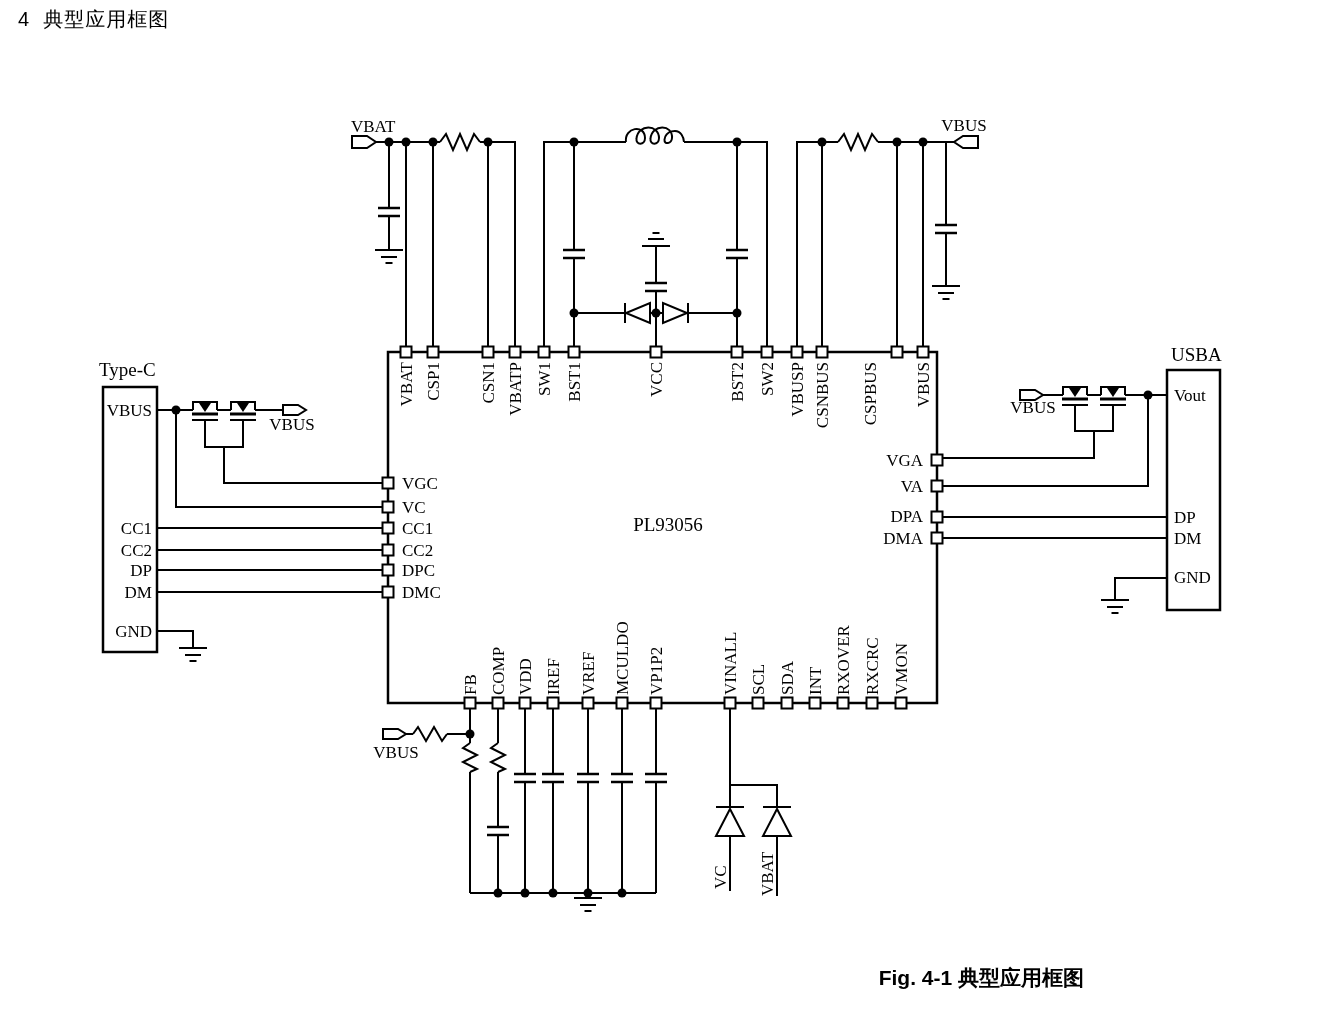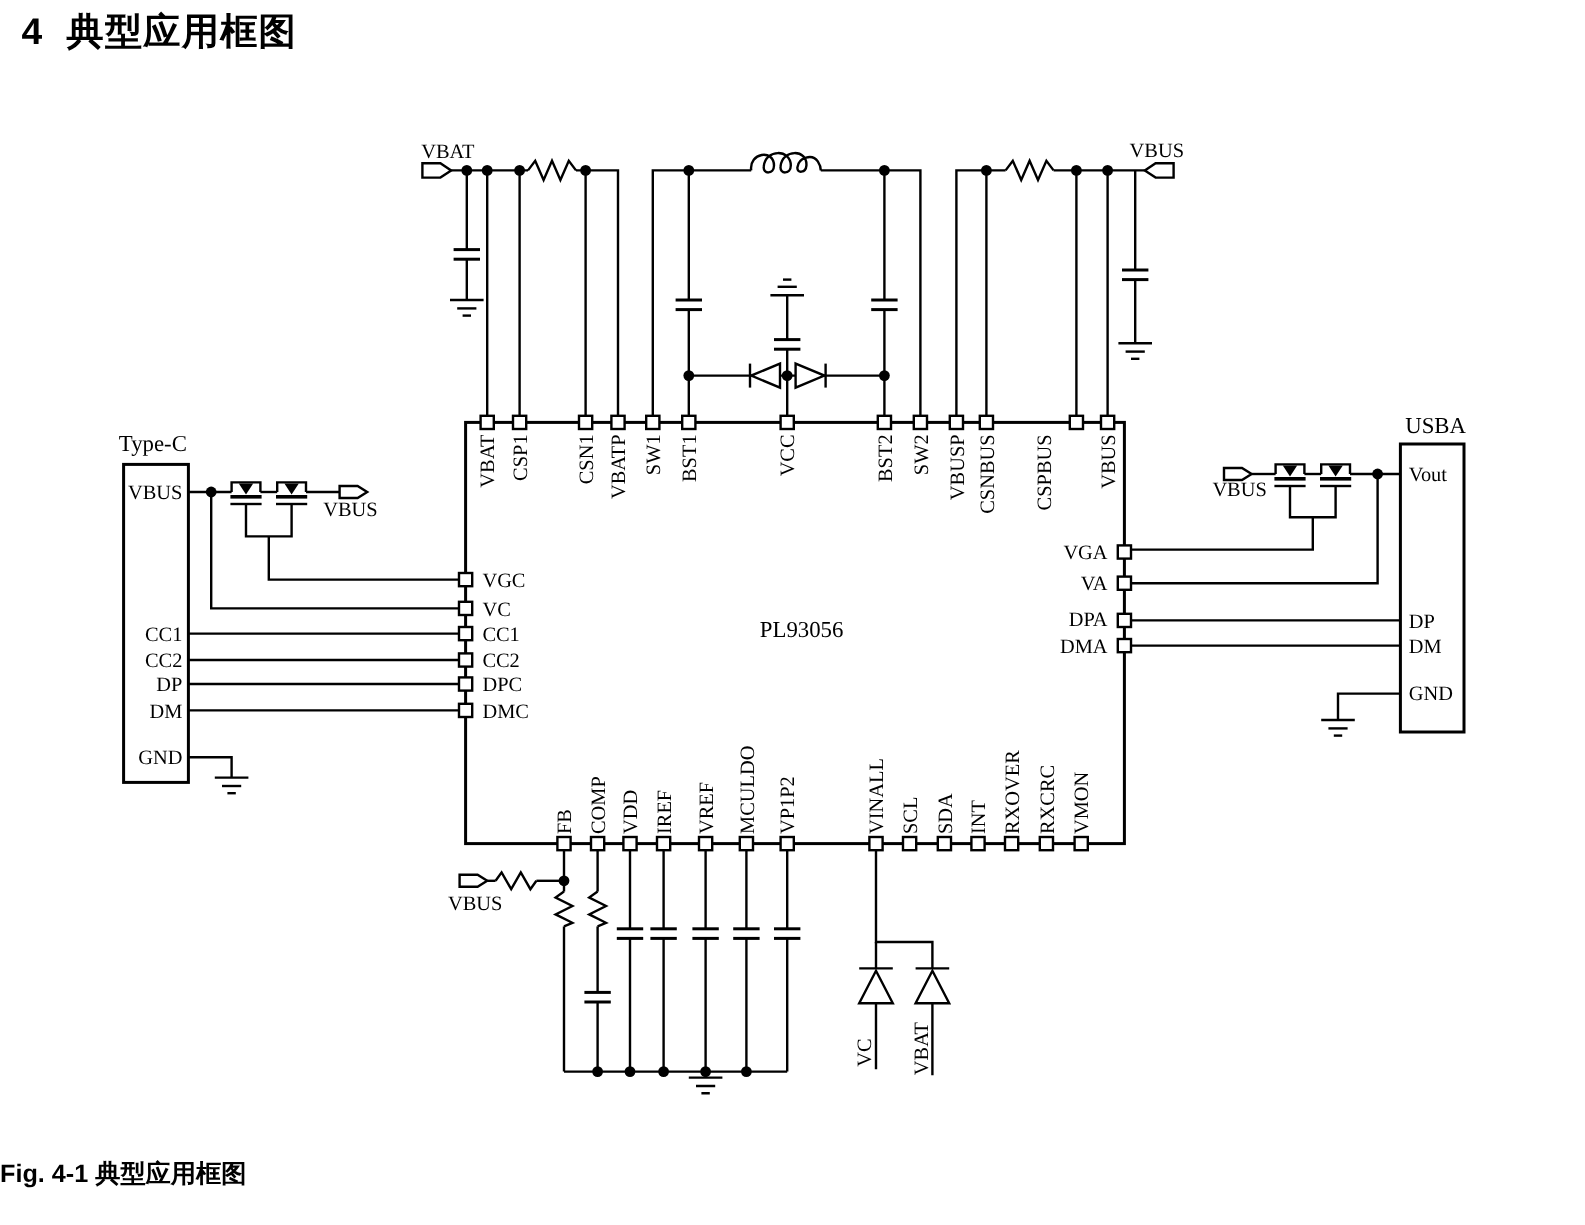--- a/index.html
+++ b/index.html
@@ -1,21 +1,21 @@
 <!DOCTYPE html>
 <html><head>
 <meta charset="utf-8">
 <style>
   html,body{margin:0;padding:0;background:#ffffff;}
   #stage{position:relative;width:1321px;height:1021px;background:#fff;overflow:hidden;
          font-family:"Liberation Serif","DejaVu Serif",serif;}
   #stage svg{position:absolute;left:0;top:0;}
   .heading{position:absolute;left:18px;top:6px;font-family:"Liberation Sans","DejaVu Sans",sans-serif;
-           font-weight:bold;font-size:31px;color:#000;letter-spacing:1px;white-space:pre;}
-  .caption{position:absolute;left:0;top:964px;width:1084px;text-align:left;
+           font-weight:normal;font-size:20px;color:#000;letter-spacing:1px;white-space:pre;}
+  .caption{position:absolute;left:0;top:964px;width:1084px;text-align:right;
            font-family:"Liberation Sans","DejaVu Sans",sans-serif;font-weight:bold;font-size:21px;color:#000;}
   text{fill:#000;font-family:"Liberation Serif","DejaVu Serif",serif;font-size:17px;}
   text.big{font-size:19px;}
   .w{stroke:#000;stroke-width:2;fill:none;}
   .w25{stroke:#000;stroke-width:2.5;fill:none;}
   .blk{stroke:#000;stroke-width:2.5;fill:none;}
   .pin{stroke:#000;stroke-width:2;fill:#fff;}
   .dot{fill:#000;stroke:none;}
   .tri{fill:#000;stroke:none;}
   .dio{fill:#fff;stroke:#000;stroke-width:2;}

